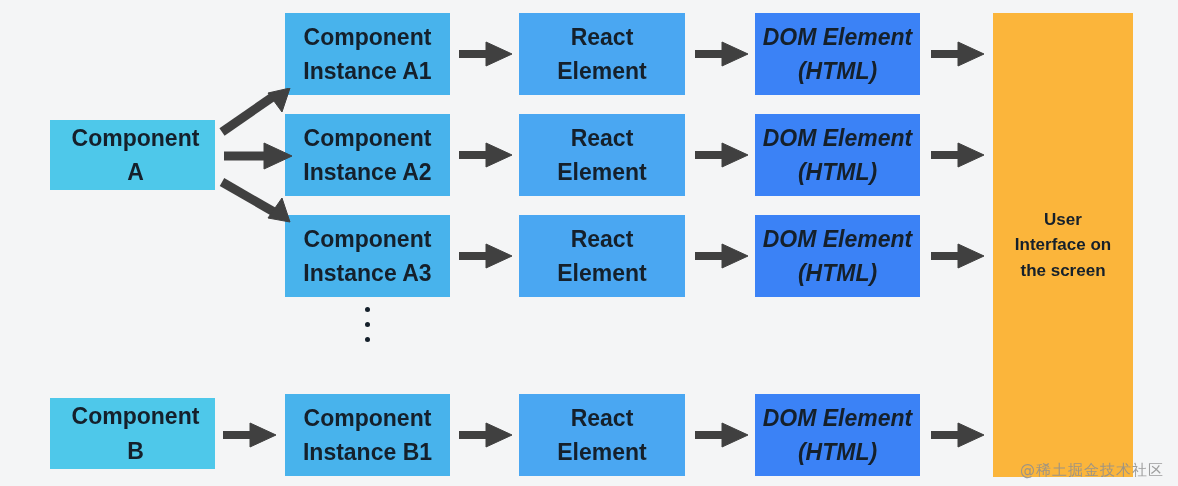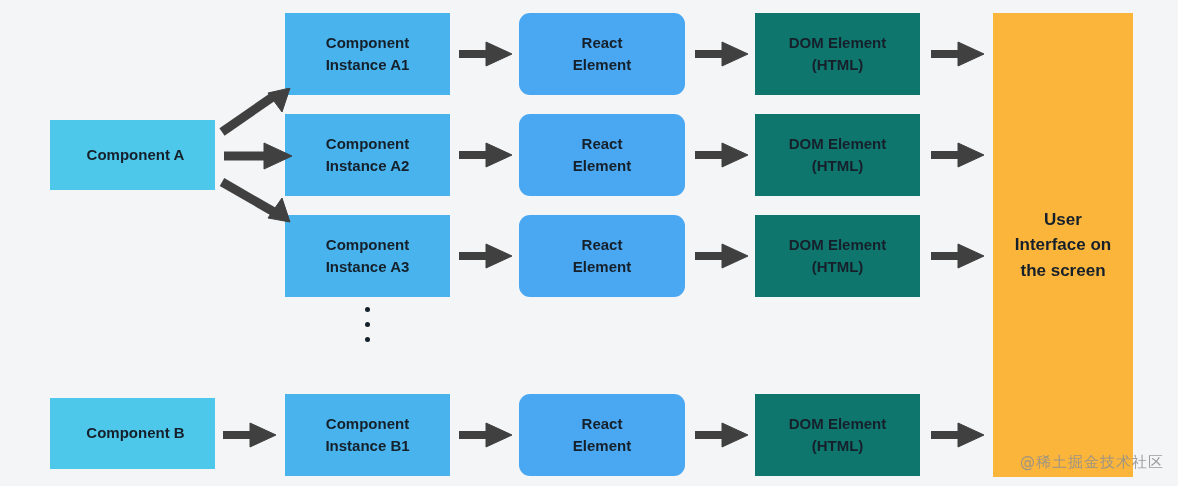--- a/index.html
+++ b/index.html
@@ -20,30 +20,30 @@
     background: #f4f5f6;
   }
   .box {
     position: absolute;
     display: flex;
     align-items: center;
     justify-content: center;
     text-align: center;
     color: #15202b;
     font-weight: bold;
-    font-size: 15px;
+    font-size: 23px;
     line-height: 1.48;
     box-sizing: border-box;
     padding: 2px 6px;
     white-space: pre-line;
   }
   .box.cyan   { background: #4ec8ea; padding-left: 12px; }
   .box.blue   { background: #48b3ec; }
-  .box.blue2  { background: #4aa7f2; border-radius: 11px; }
-  .box.indigo { background: #0f766e; }
+  .box.blue2  { background: #4aa7f2; }
+  .box.indigo { background: #3b82f6; font-style: italic; }
   .box.orange { background: #fbb53b; }
 
   .arrow {
     position: absolute;
     pointer-events: none;
   }
   .dots {
     position: absolute;
     display: flex;
     flex-direction: column;
@@ -53,21 +53,21 @@
   .dots span {
     display: block;
     width: 5px;
     height: 5px;
     border-radius: 50%;
     background: #15202b;
   }
   #watermark {
     position: absolute;
     right: 14px;
-    bottom: 14px;
+    bottom: 6px;
     font-size: 15px;
     color: #8f8f8f;
     opacity: 0.85;
     letter-spacing: 1px;
     font-family: "DejaVu Sans", sans-serif;
     white-space: nowrap;
   }
 </style>
 </head>
 <body>

